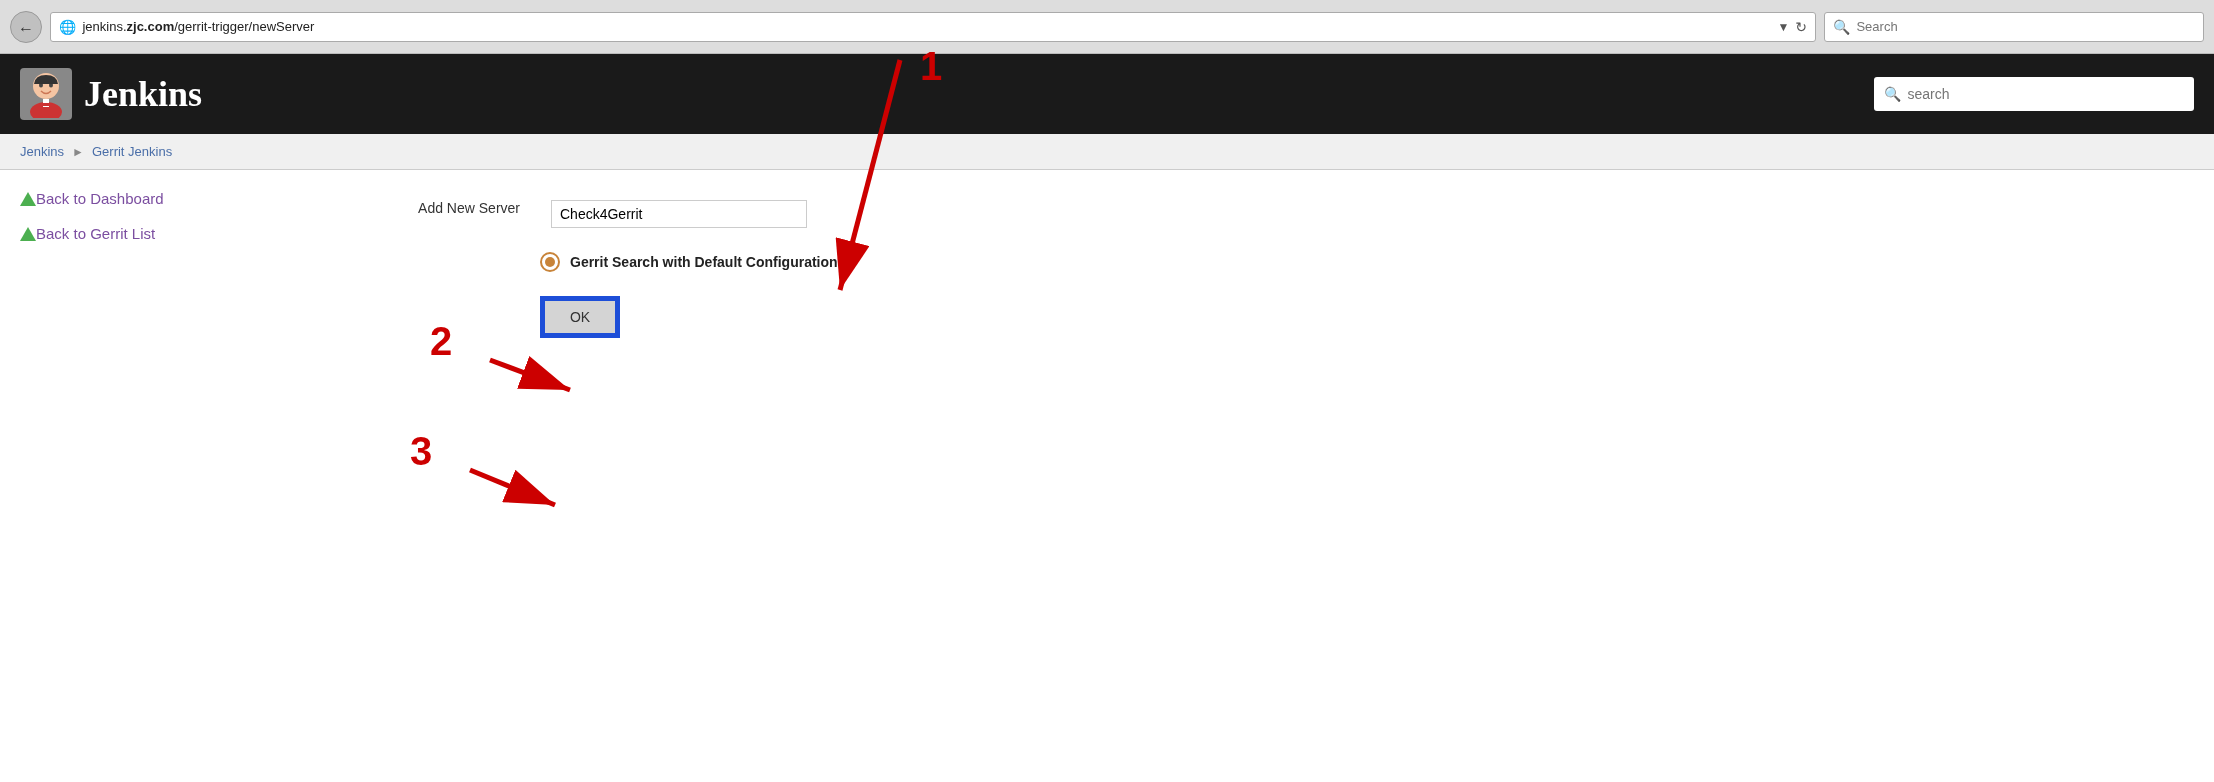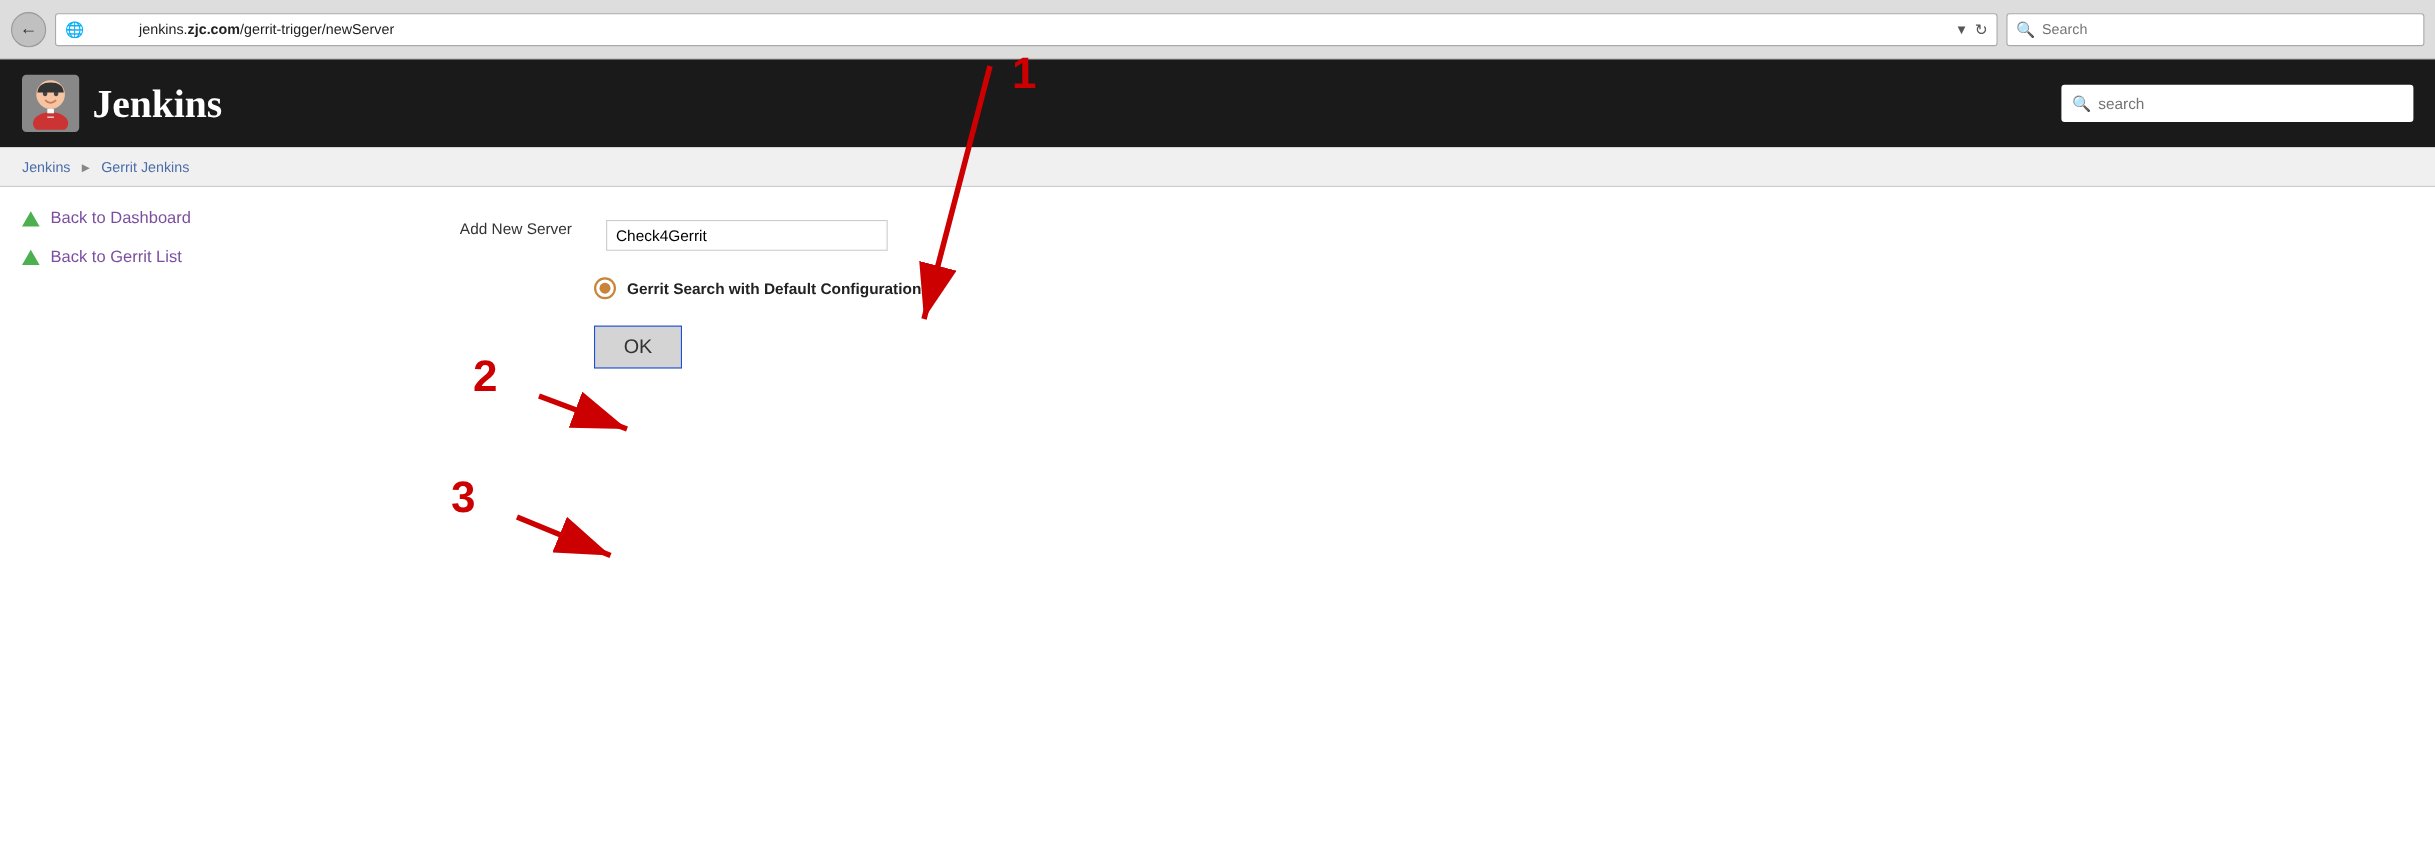--- a/index.html
+++ b/index.html
@@ -29,21 +29,21 @@
       display: flex;
       align-items: center;
       background: #fff;
       border: 1px solid #aaa;
       border-radius: 3px;
       padding: 4px 8px;
       height: 30px;
       gap: 6px;
     }
     .browser-url-icon { font-size: 14px; color: #555; }
-    .browser-url-text { font-size: 13px; color: #222; flex: 1; margin-left: 44px; }
+    .browser-url-text { font-size: 13px; color: #222; flex: 1; }
     .browser-url-text .domain { font-weight: bold; }
     .browser-dropdown { font-size: 12px; color: #555; }
     .browser-refresh { font-size: 14px; color: #555; }
     .browser-search-bar {
       display: flex;
       align-items: center;
       background: #fff;
       border: 1px solid #aaa;
       border-radius: 3px;
       padding: 4px 8px;
@@ -120,21 +120,20 @@
     
     .sidebar {
       width: 320px;
       padding: 20px 20px;
       background: #fff;
       border-right: none;
     }
     .sidebar-link {
       display: flex;
       align-items: center;
-      gap: 10px;
       color: #7b4ea0;
       font-size: 15px;
       cursor: pointer;
       margin-bottom: 18px;
       text-decoration: none;
     }
     .sidebar-arrow-up {
       width: 0; height: 0;
       border-left: 8px solid transparent;
       border-right: 8px solid transparent;
@@ -195,23 +194,23 @@
     }
     .radio-label {
       font-size: 14px;
       font-weight: bold;
       color: #222;
     }
 
     
     .ok-button {
       background: #d4d4d4;
-      border: 1px solid #1d4ed8;
+      border: 5px solid #1d4ed8;
       padding: 8px 24px;
-      font-size: 18px;
+      font-size: 14px;
       color: #333;
       cursor: pointer;
       margin-left: 0;
       min-width: 80px;
     }
 
     
     .overlay {
       position: absolute;
       top: 0; left: 0;

